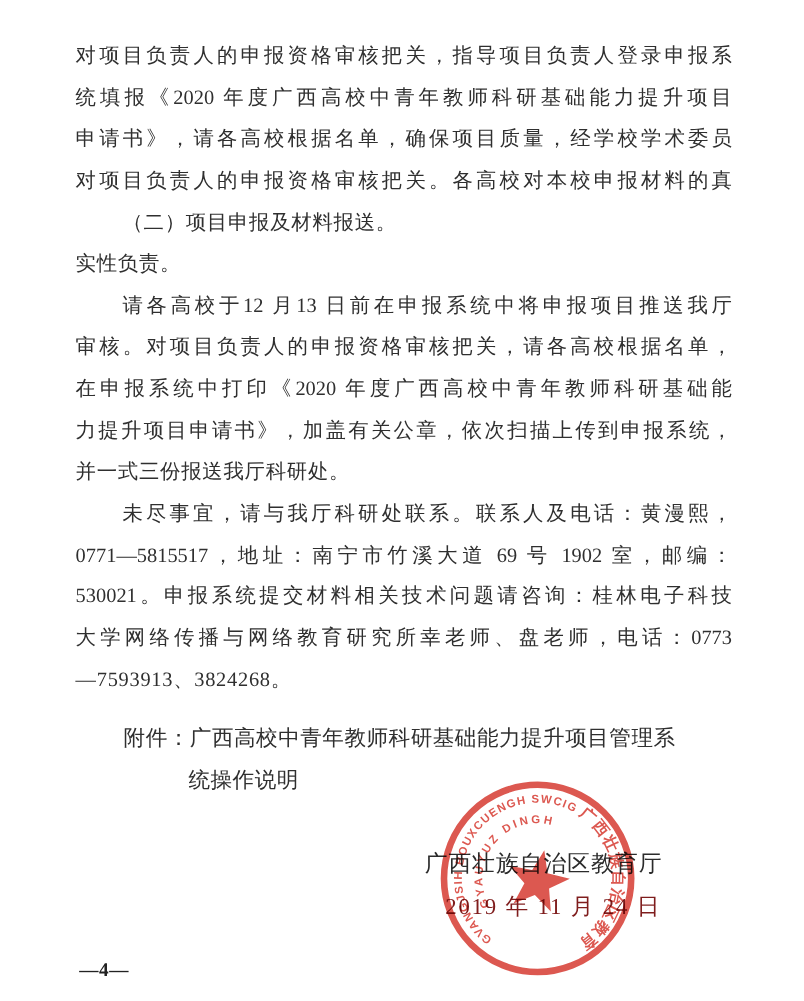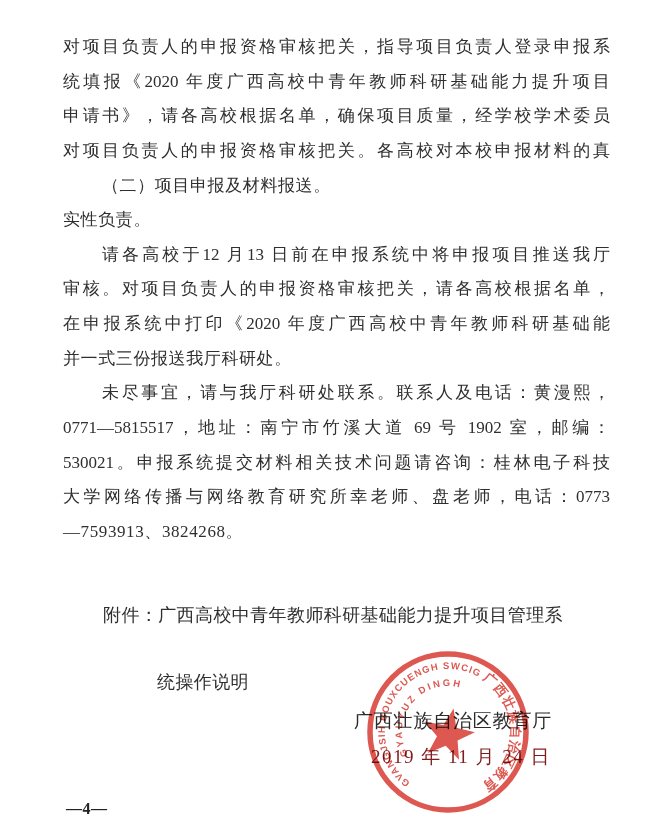--- a/index.html
+++ b/index.html
@@ -33,21 +33,21 @@
   .ln.ind{padding-left:39px;}
   
   .attachment{
     position:absolute;
     left:63px;top:598px;width:547px;
     font-size:18px;
     font-family:Liberation Serif, serif;
   }
   .attachment .ln{font-size:18px;letter-spacing:0.4px;}
   .att-l1{padding-left:40px;}
-  .att-l2{padding-left:94px;margin-top:32px;}
+  .att-l2{padding-left:94px;}
   
   .sig-agency{
     position:absolute;
     left:354px;top:704px;
     height:34px;line-height:34px;
     font-size:19px;letter-spacing:0.8px;
     white-space:nowrap;
     color:#2b2b2b;
   }
   .sig-date{
@@ -99,20 +99,21 @@
   <div class="body-text">
     <div class="ln j">对项目负责人的申报资格审核把关，指导项目负责人登录申报系</div>
     <div class="ln j">统填报《2020 年度广西高校中青年教师科研基础能力提升项目</div>
     <div class="ln j">申请书》，请各高校根据名单，确保项目质量，经学校学术委员</div>
     <div class="ln j">对项目负责人的申报资格审核把关。各高校对本校申报材料的真</div>
     <div class="ln ind">（二）项目申报及材料报送。</div>
     <div class="ln">实性负责。</div>
     <div class="ln j ind">请各高校于12 月13 日前在申报系统中将申报项目推送我厅</div>
     <div class="ln j">审核。对项目负责人的申报资格审核把关，请各高校根据名单，</div>
     <div class="ln j">在申报系统中打印《2020 年度广西高校中青年教师科研基础能</div>
+    <div class="ln j">力提升项目申请书》，加盖有关公章，依次扫描上传到申报系统，</div>
     <div class="ln">并一式三份报送我厅科研处。</div>
     <div class="ln j ind">未尽事宜，请与我厅科研处联系。联系人及电话：黄漫熙，</div>
     <div class="ln j">0771—5815517，地址：南宁市竹溪大道 69 号 1902 室，邮编：</div>
     <div class="ln j">530021。申报系统提交材料相关技术问题请咨询：桂林电子科技</div>
     <div class="ln j">大学网络传播与网络教育研究所幸老师、盘老师，电话：0773</div>
     <div class="ln">—7593913、3824268。</div>
   </div>
 
   <div class="attachment">
     <div class="ln att-l1">附件：广西高校中青年教师科研基础能力提升项目管理系</div>

